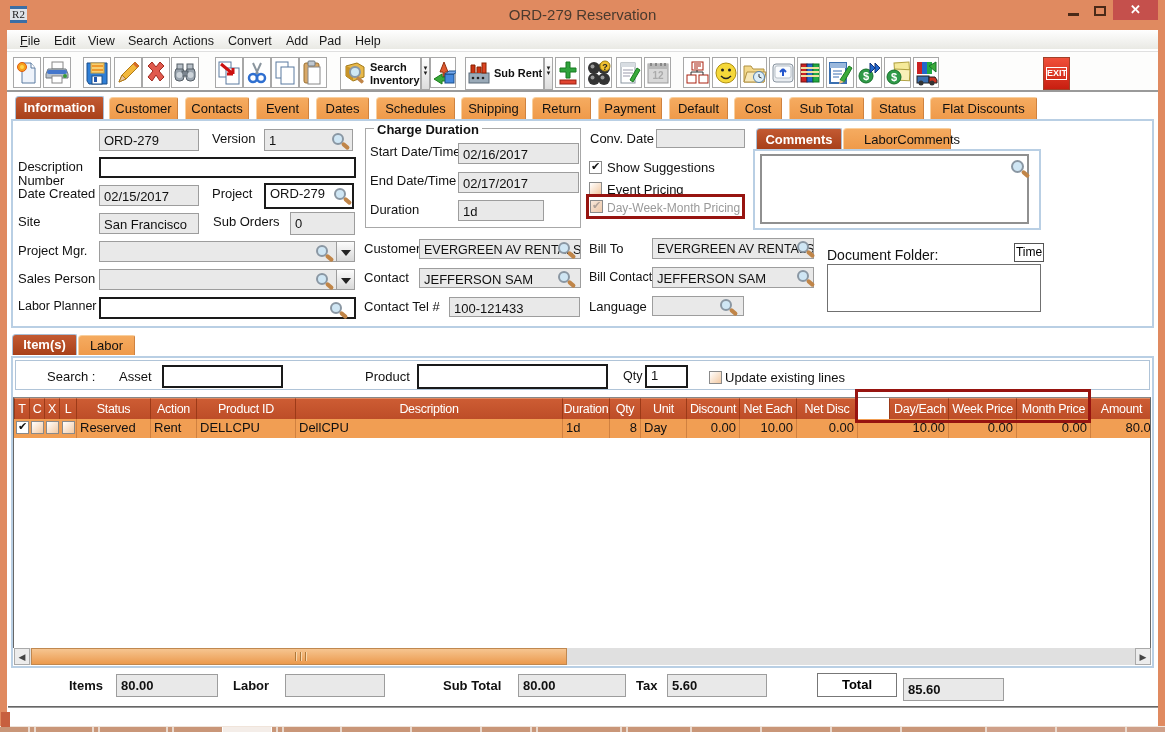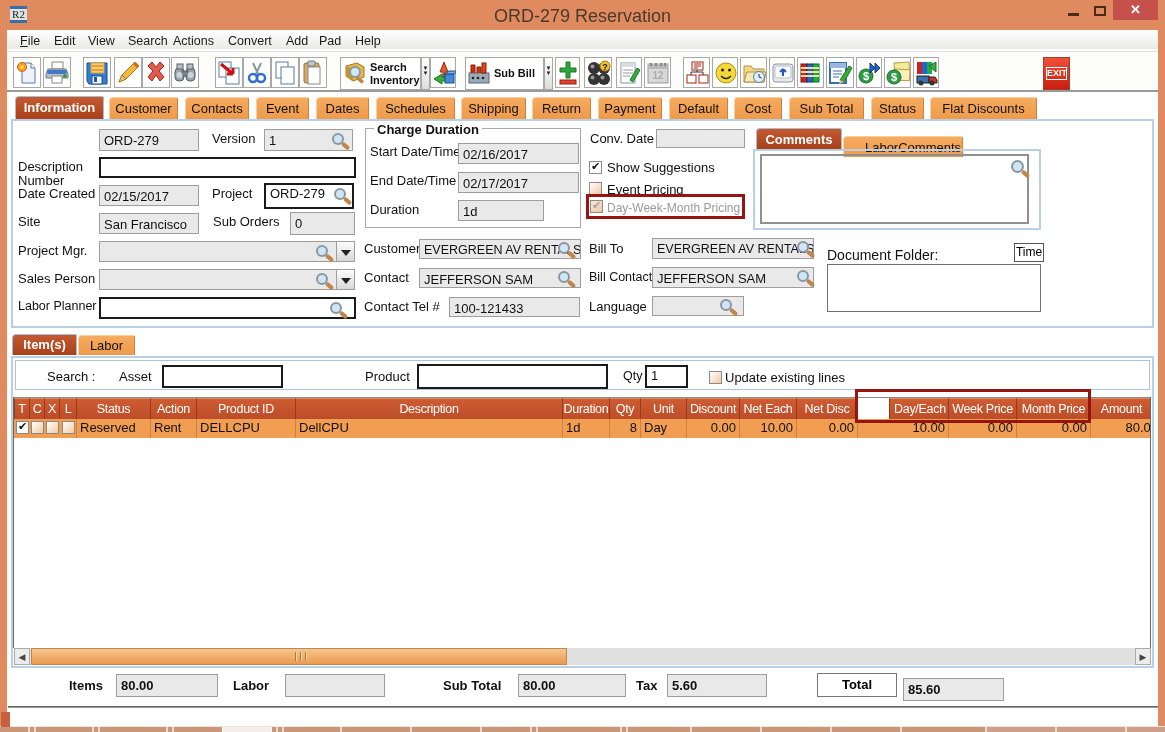--- a/index.html
+++ b/index.html
@@ -1,21 +1,21 @@
 <!DOCTYPE html>
 <html><head>
 <meta charset="utf-8">
 <style>
 * { margin:0; padding:0; box-sizing:border-box; }
 html,body { width:1165px; height:732px; overflow:hidden; }
 body { font-family:"Liberation Sans", sans-serif; background:#e08a60; position:relative; }
 #content { position:absolute; left:7px; top:30px; width:1151px; height:696px; background:#fff; }
 
 #title { position:absolute; left:0; top:0; width:1165px; height:30px; background:#e08a60; }
-#titletext { position:absolute; left:0; top:6px; width:1165px; text-align:center; font-size:18px; color:#4a3a2e; }
+#titletext { position:absolute; left:0; top:6px; width:1165px; text-align:center; font-size:15px; color:#4a3a2e; }
 #appicon { position:absolute; left:10px; top:6px; width:17px; height:17px; background:#dfe3e8; border-top:3px solid #3a6ea5; border-bottom:3px solid #3a6ea5; color:#222; font-size:11px; font-family:"Liberation Serif",serif; text-align:center; line-height:11px; }
 #minbtn { position:absolute; left:1068px; top:13px; width:11px; height:3px; background:#4a2a18; }
 #maxbtn { position:absolute; left:1094px; top:6px; width:12px; height:10px; border:2px solid #4a2a18; }
 #closebtn { position:absolute; left:1113px; top:0; width:45px; height:20px; background:#c5504c; color:#fff; text-align:center; font-size:13px; font-weight:bold; line-height:19px; }
 
 #menubar { position:absolute; left:0; top:0; width:1151px; height:19px; background:linear-gradient(#ffffff,#e9e9e4); font-size:12.5px; color:#1a1a1a; }
 #menubar span { position:absolute; top:4px; }
 
 #toolbar { position:absolute; left:0; top:21px; width:1151px; height:41px; background:#fdfdfc; border-top:1px solid #e0e0e0; border-bottom:2px solid #9a9a9a; }
 .tbtn { position:absolute; top:5px; height:31px; width:28px; background:#fff; border:1px solid #a8a8a8; }
@@ -166,21 +166,21 @@
     <div class="tbig" style="left:458px; width:79px;">
         <svg width="26" height="28" style="position:absolute;left:1px;top:3px">
           <rect x="2" y="12" width="20" height="10" fill="#9aaab8" stroke="#5a6a78"></rect>
           <path d="M4 12 L4 4 L8 4 L8 12" fill="#cc3311" stroke="#882200"></path>
           <path d="M10 12 L10 6 L14 6 L14 12" fill="#cc3311" stroke="#882200"></path>
           <rect x="15" y="2" width="4" height="10" fill="#dd4422" stroke="#882200"></rect>
           <circle cx="6" cy="17" r="1.3" fill="#222"></circle>
           <circle cx="11" cy="17" r="1.3" fill="#222"></circle>
           <circle cx="16" cy="17" r="1.3" fill="#222"></circle>
         </svg>
-        <div style="position:absolute;left:28px;top:9px;">Sub Bill</div>
+        <div style="position:absolute;left:28px;top:9px;">Sub Rent</div>
       </div>
     <div class="darr" style="left:537px">▼<br>▼</div>
     <div class="tbtn" style="left:548px; width:25px">
         <svg width="22" height="26">
           <path d="M9 2 L13 2 L13 8 L19 8 L19 12 L13 12 L13 18 L9 18 L9 12 L3 12 L3 8 L9 8 Z" fill="#2fa33c" stroke="#187a20"></path>
           <rect x="3" y="20" width="16" height="4" fill="#e0432f" stroke="#9a2012"></rect>
         </svg>
       </div>
     <div class="tbtn" style="left:577px; width:28px">
         <svg width="26" height="26">
@@ -364,21 +364,21 @@
     <div class="mag" style="left:545px; top:150px;"></div>
     <div class="lbl" style="left:576px; top:149px; font-size:12.5px;">Bill Contact</div>
     <div class="fld" style="left:639px; top:146px; width:162px; height:21px;">JEFFERSON SAM</div>
     <div class="mag" style="left:784px; top:149px;"></div>
     <div class="lbl" style="left:351px; top:178px;">Contact Tel #</div>
     <div class="fld" style="left:436px; top:176px; width:131px; height:20px;">100-121433</div>
     <div class="lbl" style="left:576px; top:178px;">Language</div>
     <div class="fld" style="left:639px; top:175px; width:92px; height:20px;"></div>
     <div class="mag" style="left:707px; top:178px;"></div>
     <div class="tab active" style="left:743px; top:7px; width:86px; height:21px; font-weight:bold;">Comments</div>
-    <div class="tab" style="left:830px; top:15px; width:120px; height:21px;padding-left:20px;">LaborComments</div>
+    <div class="tab" style="left:830px; top:7px; width:108px; height:21px;padding-left:20px;">LaborComments</div>
     <div style="position:absolute; left:740px; top:28px; width:288px; height:81px; border:2px solid #b9cfe4;"></div>
     <div style="position:absolute; left:747px; top:33px; width:269px; height:70px; border:2px solid #909090;"></div>
     <div class="mag" style="left:998px; top:39px; width:13px; height:13px;"></div>
     <div class="lbl" style="left:814px; top:126px; font-size:14px;">Document Folder:</div>
     <div style="position:absolute; left:1001px; top:122px; width:30px; height:19px; border:1px solid #555; background:#fff; font-size:12px; text-align:center; line-height:17px;">Time</div>
     <div style="position:absolute; left:814px; top:143px; width:214px; height:48px; border:1px solid #707070;"></div>
   </div>
   <div id="itemtabs">
     <div class="tab active" style="left:5px; top:304px; width:65px; height:21px; line-height:19px;">Item(s)</div>
     <div class="tab" style="left:71px; top:305px; width:57px; height:20px; line-height:19px;">Labor</div>

